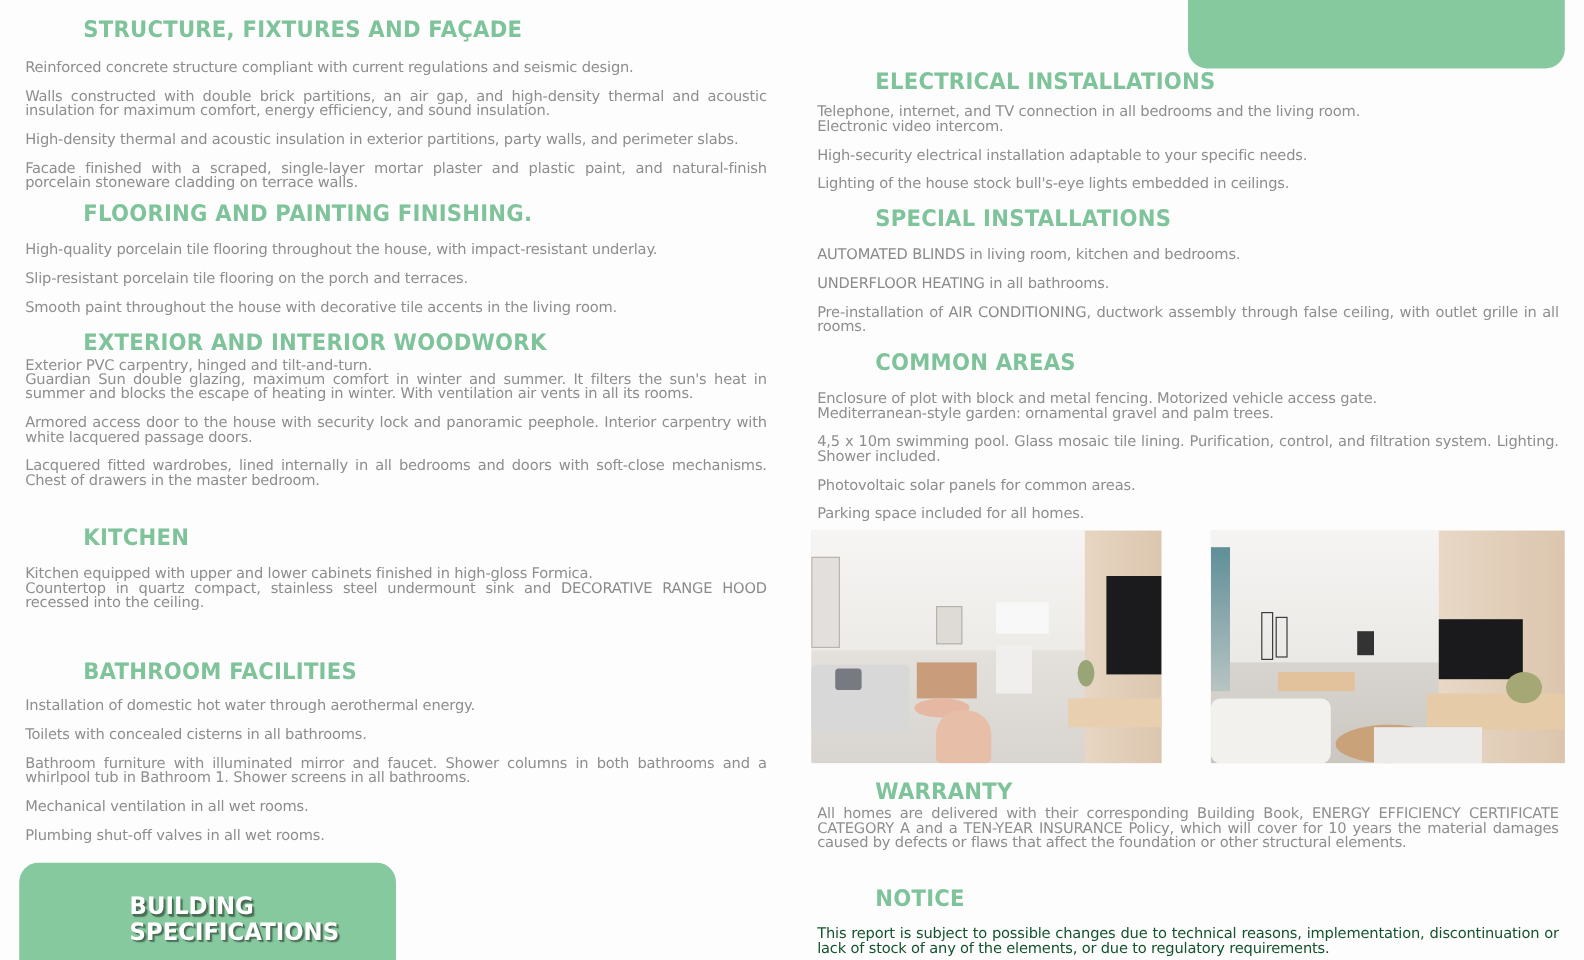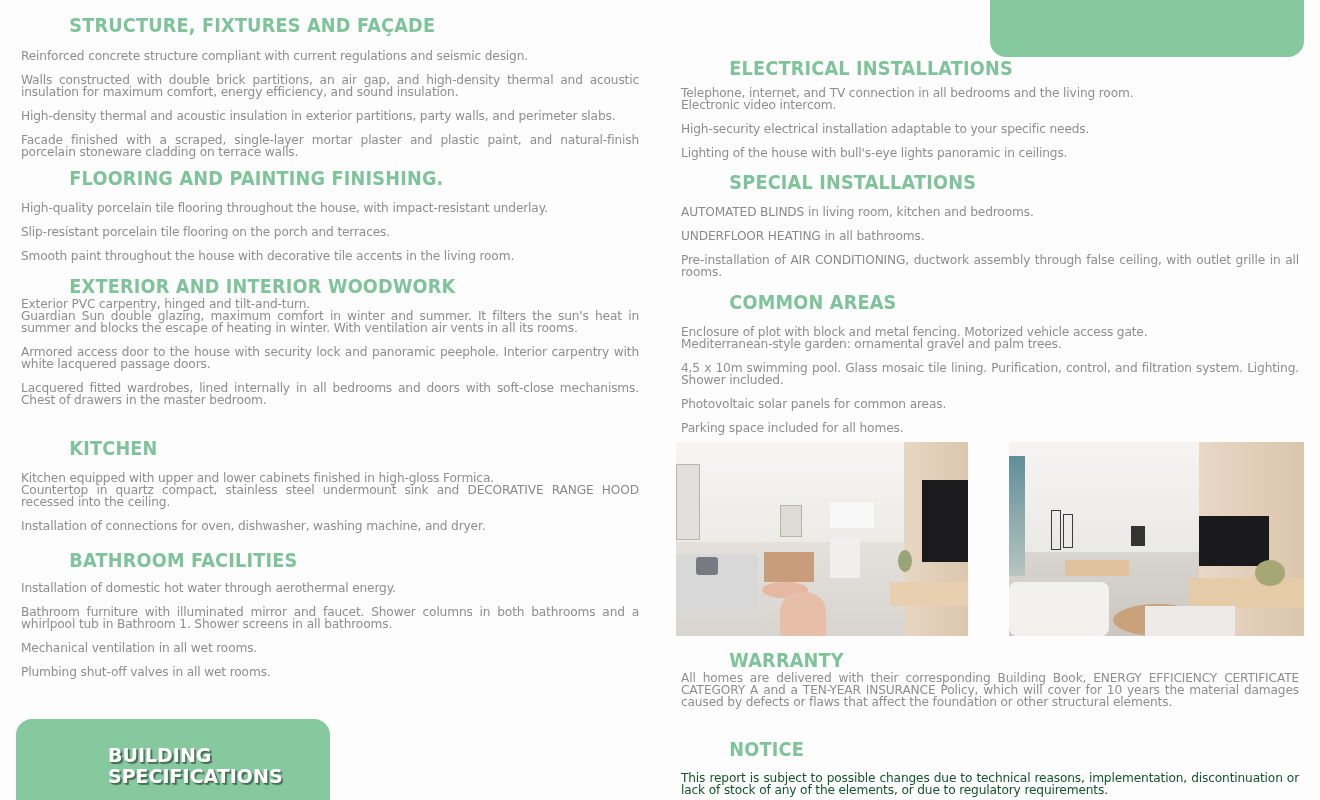--- a/index.html
+++ b/index.html
@@ -110,28 +110,28 @@
 
     <div class="section" style="top:436px">
       <div class="heading">KITCHEN</div>
       <div style="margin-top:12px">
         <p class="para">Kitchen equipped with upper and lower cabinets finished in high-gloss Formica.</p>
         <p class="para para-wrap">
           <span>Countertop in quartz compact, stainless steel undermount sink and</span>
           <b>DECORATIVE RANGE HOOD</b>
           <span>recessed into the ceiling.</span>
         </p>
-        <p class="para para-wrap">Installation of connections for oven, dishwasher, washing machine, and dryer.</p>
       </div>
     </div>
 
     <div class="section" style="top:548px">
       <div class="heading">BATHROOM FACILITIES</div>
       <div style="margin-top:10px">
         <p class="para para-wrap">Installation of domestic hot water through aerothermal energy.</p>
+        <p class="para para-wrap">Toilets with concealed cisterns in all bathrooms.</p>
         <p class="para para-wrap">Bathroom furniture with illuminated mirror and faucet. Shower columns in both bathrooms and a whirlpool tub in Bathroom 1. Shower screens in all bathrooms.</p>
         <p class="para para-wrap">Mechanical ventilation in all wet rooms.</p>
         <p class="para para-wrap">Plumbing shut-off valves in all wet rooms.</p>
       </div>
     </div>
   </div>
 
   <div class="green-box-bottom">
     <div class="badge-title">
       <div>BUILDING</div>
@@ -140,21 +140,21 @@
   </div>
 
   <div class="col col-right">
 
     <div class="section" style="top:56px">
       <div class="heading">ELECTRICAL INSTALLATIONS</div>
       <div style="margin-top:7px">
         <p class="para">Telephone, internet, and TV connection in all bedrooms and the living room.</p>
         <p class="para para-wrap">Electronic video intercom.</p>
         <p class="para para-wrap">High-security electrical installation adaptable to your specific needs.</p>
-        <p class="para para-wrap">Lighting of the house with bull's-eye lights panoramic in ceilings.</p>
+        <p class="para para-wrap">Lighting of the house stock bull's-eye lights embedded in ceilings.</p>
       </div>
     </div>
 
     <div class="section" style="top:170px">
       <div class="heading">SPECIAL INSTALLATIONS</div>
       <div style="margin-top:12px">
         <p class="para para-wrap">
           <b>AUTOMATED BLINDS</b>
           <span>in living room, kitchen and bedrooms.</span>
         </p>

